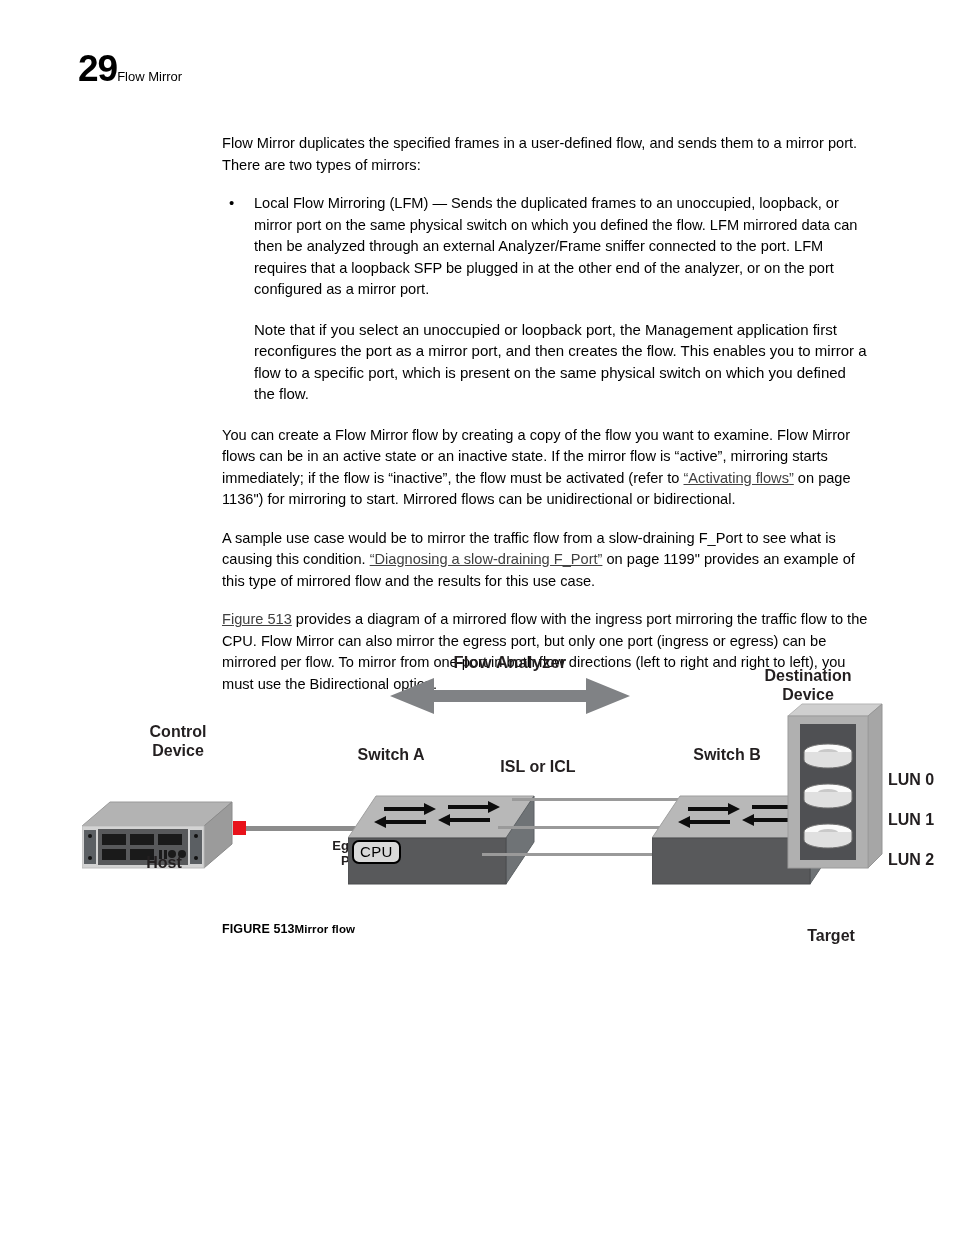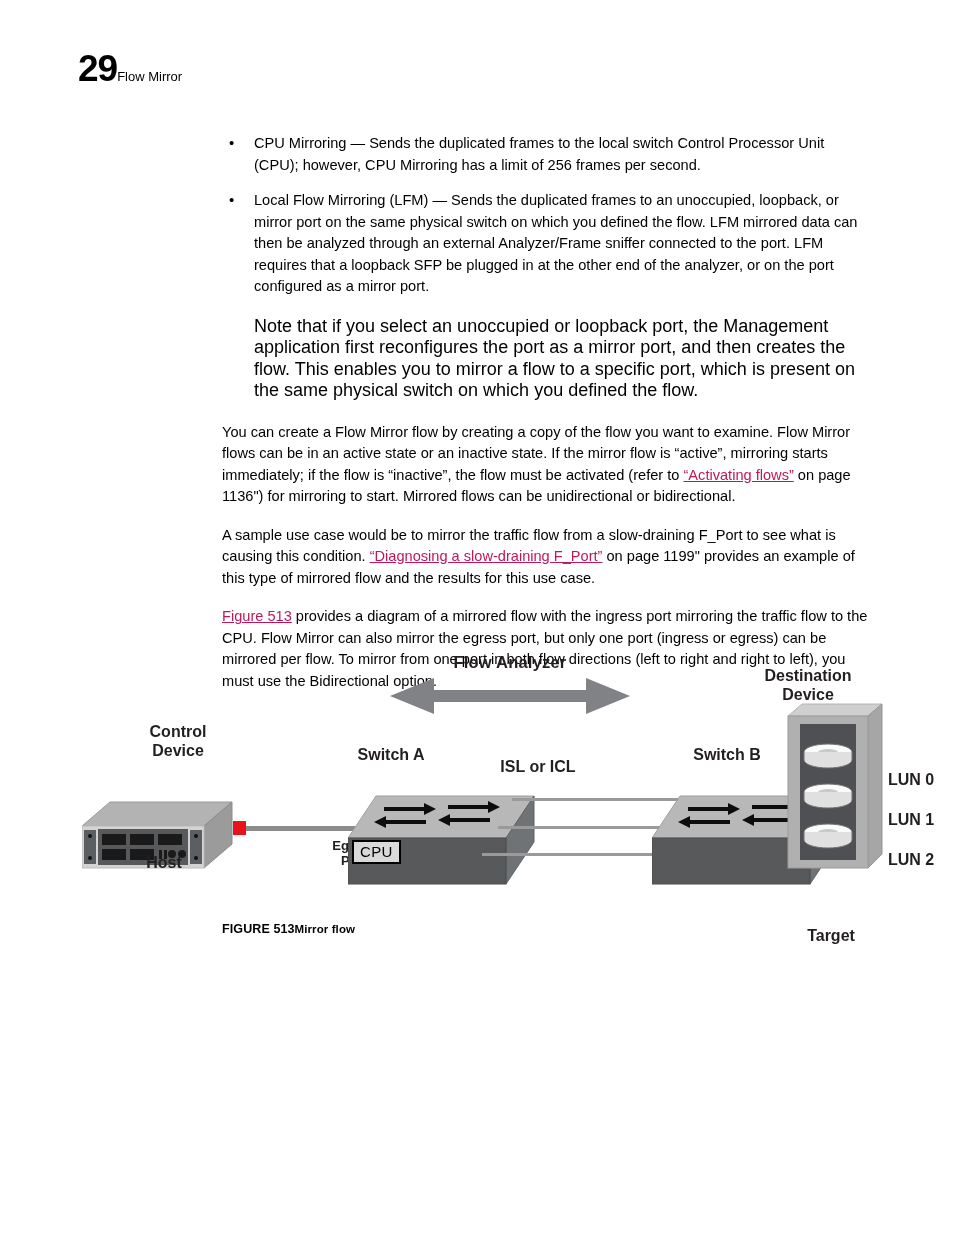--- a/index.html
+++ b/index.html
@@ -44,21 +44,21 @@
     width: 648px;
   }
   p.para {
     margin: 0 0 17px 0;
     font-size: 14.6px;
     line-height: 21.5px;
     text-align: left;
     color: #000;
   }
   .link {
-    color: #be185d;
+    color: #404040;
   }
   ul.bullets {
     list-style: none;
     margin: 0 0 9px 0;
     padding: 0;
   }
   ul.bullets > li {
     position: relative;
     padding-left: 32px;
     margin-bottom: 14px;
@@ -67,21 +67,21 @@
   }
   ul.bullets > li::before {
     content: "\2022";
     position: absolute;
     left: 7px;
     top: -1px;
     font-size: 15px;
   }
   .sub-note {
     margin: 18px 0 20px 32px;
-    font-size: 18px;
+    font-size: 15px;
     line-height: 21.5px;
     width: 616px;
   }
 
   
   .figure-wrap {
     position: absolute;
     left: 60px;
     top: 640px;
     width: 880px;
@@ -188,23 +188,23 @@
 </head>
 <body>
 
 <div class="page-header">
   <span class="chapter-number">29</span>
   <span class="chapter-title">Flow Mirror</span>
 </div>
 
 <div class="content">
 
+  <p class="para">Flow Mirror duplicates the specified frames in a user-defined flow, and sends them to a mirror port. There are two types of mirrors:</p>
 
   <ul class="bullets">
-    <li>CPU Mirroring — Sends the duplicated frames to the local switch Control Processor Unit (CPU); however, CPU Mirroring has a limit of 256 frames per second.</li>
     <li>Local Flow Mirroring (LFM) — Sends the duplicated frames to an unoccupied, loopback, or mirror port on the same physical switch on which you defined the flow. LFM mirrored data can then be analyzed through an external Analyzer/Frame sniffer connected to the port. LFM requires that a loopback SFP be plugged in at the other end of the analyzer, or on the port configured as a mirror port.</li>
   </ul>
 
   <p class="sub-note">Note that if you select an unoccupied or loopback port, the Management application first reconfigures the port as a mirror port, and then creates the flow. This enables you to mirror a flow to a specific port, which is present on the same physical switch on which you defined the flow.</p>
 
   <p class="para"><span>You can create a Flow Mirror flow by creating a copy of the flow you want to examine. Flow Mirror flows can be in an active state or an inactive state. If the mirror flow is “active”, mirroring starts immediately; if the flow is “inactive”, the flow must be activated (refer to </span><a class="link" href="#">“Activating flows”</a><span> on page 1136") for mirroring to start. Mirrored flows can be unidirectional or bidirectional.</span></p>
 
   <p class="para"><span>A sample use case would be to mirror the traffic flow from a slow-draining F_Port to see what is causing this condition. </span><a class="link" href="#">“Diagnosing a slow-draining F_Port”</a><span> on page 1199" provides an example of this type of mirrored flow and the results for this use case.</span></p>
 
   <p class="para"><a class="link" href="#">Figure 513</a><span> provides a diagram of a mirrored flow with the ingress port mirroring the traffic flow to the CPU. Flow Mirror can also mirror the egress port, but only one port (ingress or egress) can be mirrored per flow. To mirror from one port in both flow directions (left to right and right to left), you must use the Bidirectional option.</span></p>
@@ -268,21 +268,21 @@
     <rect x="0" y="48" width="158" height="46" fill="#58595b" stroke="#4b4c4e" stroke-width="1"></rect>
 
     <g fill="#0d0d0d">
       <path d="M42 19 L82 19 L82 15 L94 21 L82 27 L82 23 L42 23 Z" transform="translate(-6,-2)"></path>
       <path d="M84 32 L44 32 L44 28 L32 34 L44 40 L44 36 L84 36 Z" transform="translate(-6,-2)"></path>
       <path d="M106 15 L146 15 L146 11 L158 17 L146 23 L146 19 L106 19 Z" transform="translate(-6,0)"></path>
       <path d="M148 28 L108 28 L108 24 L96 30 L108 36 L108 32 L148 32 Z" transform="translate(-6,0)"></path>
     </g>
   </svg>
 
-  <div class="cpu-badge" style="left:292px; top:200px;">CPU</div>
+  <div class="cpu-badge" style="left:292px; top:200px;border-radius:7px;">CPU</div>
 
   <div class="fig-label" style="left:398px; top:117px; width:160px;">ISL or ICL</div>
   <div class="cable thin" style="left:452px; top:158px; width:166px;"></div>
   <div class="cable thin" style="left:438px; top:186px; width:190px;"></div>
   <div class="cable thin" style="left:422px; top:213px; width:196px;"></div>
 
   <div class="fig-label" style="left:572px; top:105px; width:190px;">Switch B</div>
 
   <svg class="switch" width="190" height="108" viewBox="0 0 190 108" style="left:592px; top:150px;">
     <polygon points="28,6 186,6 158,48 0,48" fill="#b8b8b8" stroke="#9e9e9e" stroke-width="1"></polygon>

